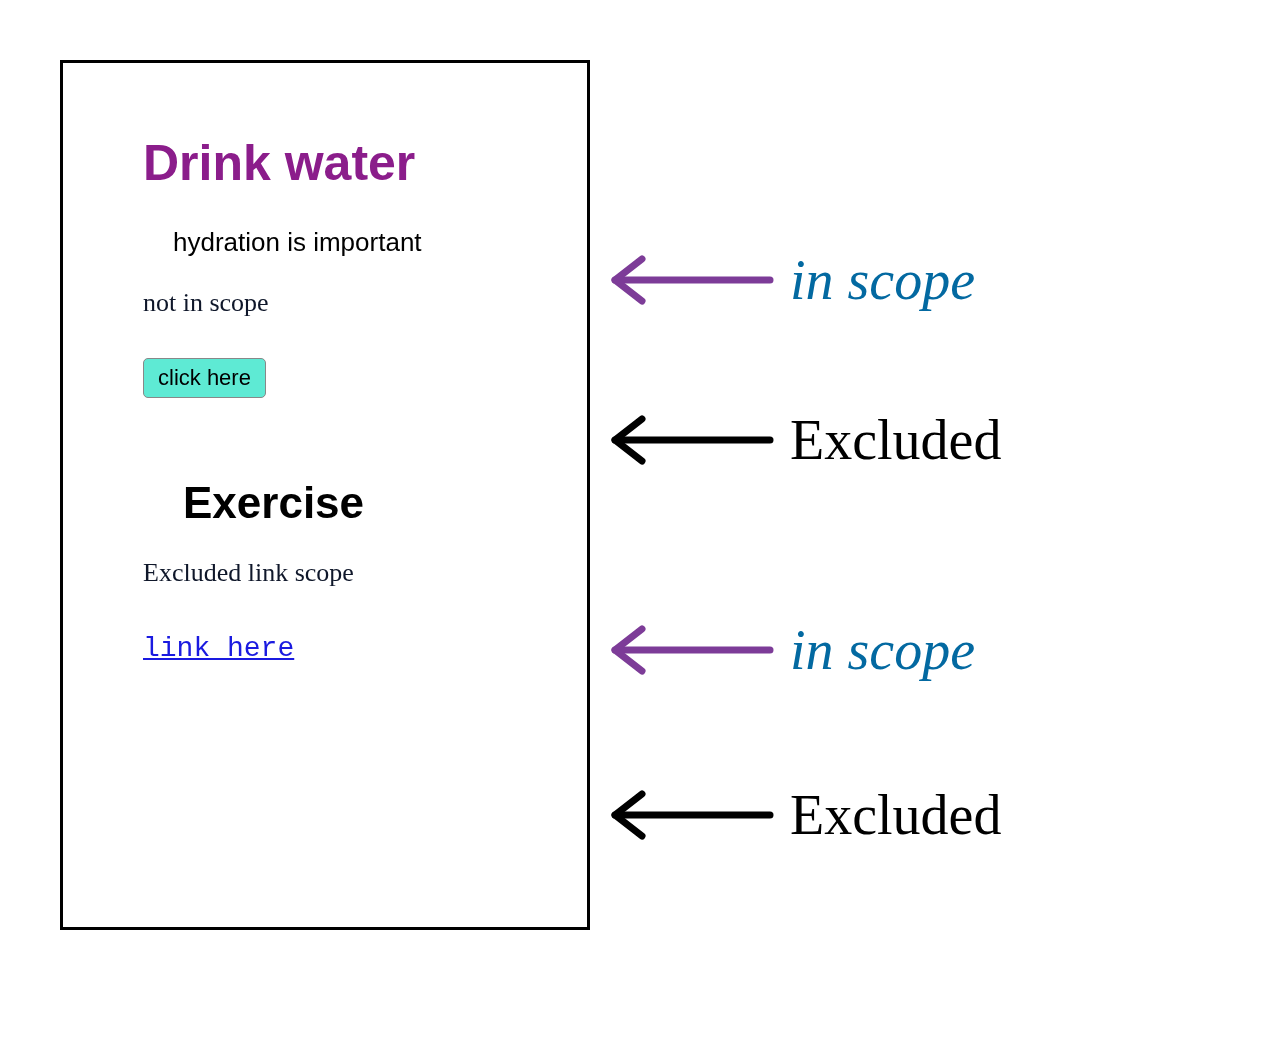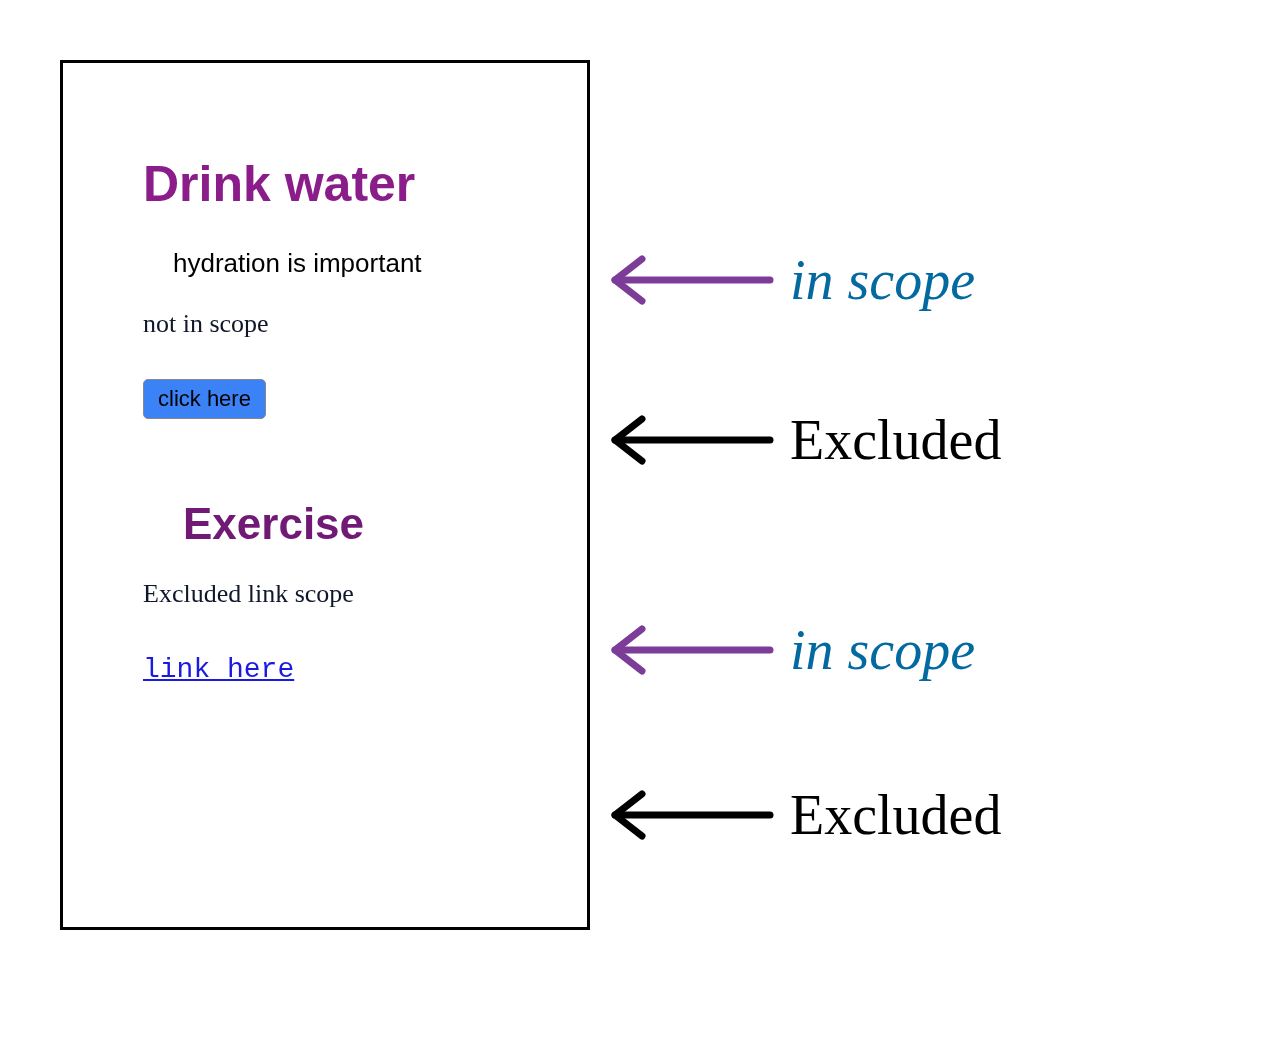--- a/index.html
+++ b/index.html
@@ -18,21 +18,21 @@
       position: absolute;
       left: 60px;
       top: 60px;
       display: flex;
       align-items: flex-start;
     }
     .box {
       border: 3px solid #000000;
       width: 530px;
       height: 870px;
-      padding: 42px 40px 30px 80px;
+      padding: 21px 40px 30px 80px;
       position: relative;
     }
     .heading-1 {
       font-family: Arial, Helvetica, sans-serif;
       font-weight: 800;
       font-size: 50px;
       color: #8b1d8b;
       margin: 50px 0 20px 0;
     }
     .subtext {
@@ -44,31 +44,31 @@
     .plain-text {
       font-family: Georgia, 'Times New Roman', serif;
       font-size: 26px;
       color: #0f172a;
       margin: 30px 0 20px 0;
     }
     .btn {
       font-family: Arial, Helvetica, sans-serif;
       font-size: 22px;
       padding: 6px 14px;
-      background: #3b82f6;
+      background: #5eead4;
       border: 1px solid #888888;
       border-radius: 5px;
       cursor: pointer;
       margin: 20px 0 30px 0;
     }
     .heading-2 {
       font-family: Arial, Helvetica, sans-serif;
       font-weight: 800;
       font-size: 44px;
-      color: #701a75;
+      color: #000000;
       margin: 50px 0 20px 40px;
     }
     .subtext-2 {
       font-family: Arial, Helvetica, sans-serif;
       font-size: 26px;
       color: #8b1d8b;
       margin: 35px 0 20px 70px;
     }
     .link {
       font-family: Liberation Mono, monospace;

